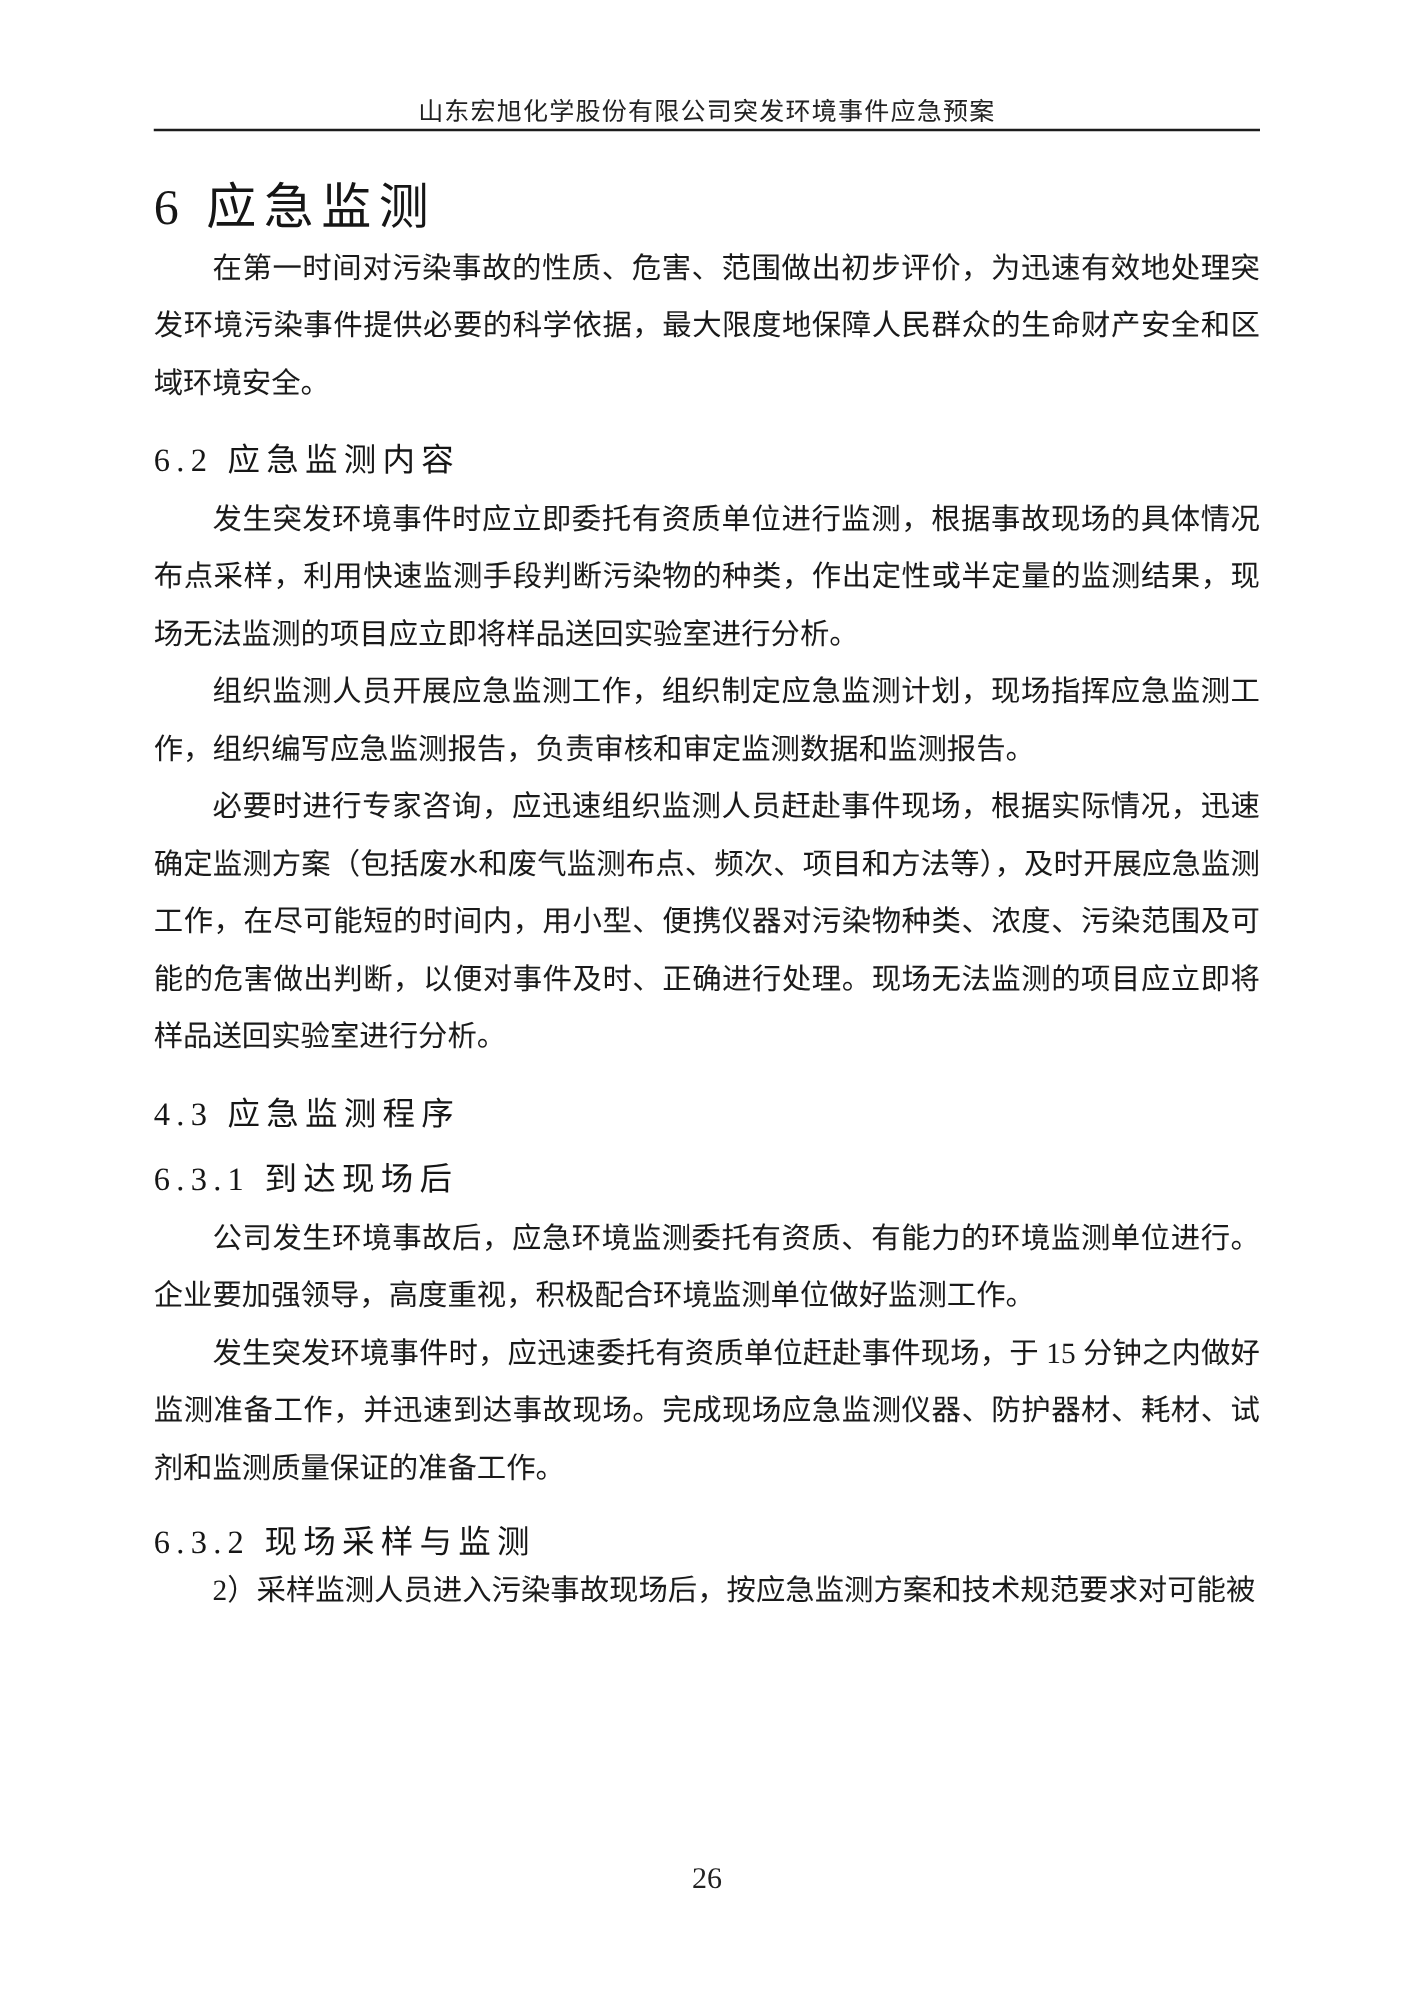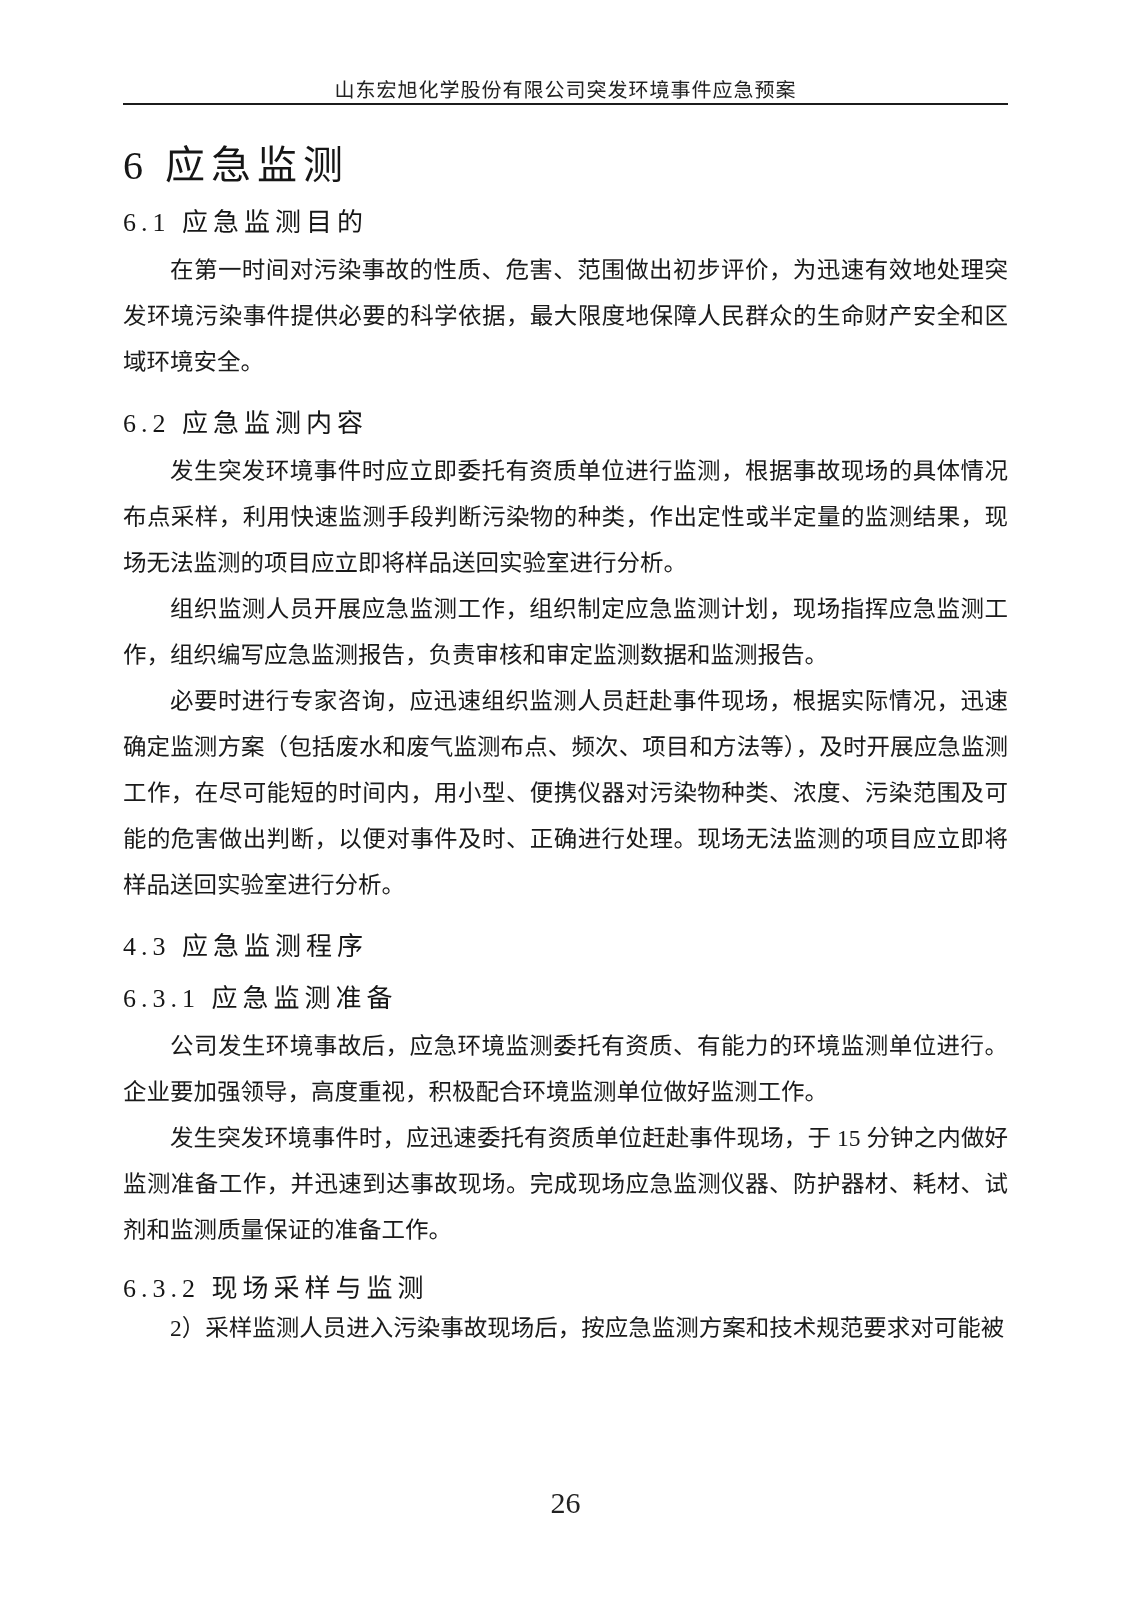--- a/index.html
+++ b/index.html
@@ -81,45 +81,44 @@
     margin-top: 0;
   }
   .doc-footer {
     position: absolute;
     top: 1490px;
     left: 0;
     width: 1131px;
     text-align: center;
   }
   .doc-footer .page-number {
-    font-size: 30px;
+    font-size: 24px;
     line-height: 26px;
     color: #222222;
   }
 </style>
 </head>
 <body>
 
 <div class="page">
 
   <header class="doc-header">
     <span class="header-title">山东宏旭化学股份有限公司突发环境事件应急预案</span>
     <div class="header-rule"></div>
   </header>
 
   <article class="content">
     <h1 class="h1-block">6 应急监测</h1>
-    <h2 class="h2-block">6.1 应急监测目的</h2>
     <p class="para">在第一时间对污染事故的性质、危害、范围做出初步评价，为迅速有效地处理突发环境污染事件提供必要的科学依据，最大限度地保障人民群众的生命财产安全和区域环境安全。</p>
     <h2 class="h2-block">6.2 应急监测内容</h2>
     <p class="para">发生突发环境事件时应立即委托有资质单位进行监测，根据事故现场的具体情况布点采样，利用快速监测手段判断污染物的种类，作出定性或半定量的监测结果，现场无法监测的项目应立即将样品送回实验室进行分析。</p>
     <p class="para tight">组织监测人员开展应急监测工作，组织制定应急监测计划，现场指挥应急监测工作，组织编写应急监测报告，负责审核和审定监测数据和监测报告。</p>
     <p class="para tight">必要时进行专家咨询，应迅速组织监测人员赶赴事件现场，根据实际情况，迅速确定监测方案（包括废水和废气监测布点、频次、项目和方法等），及时开展应急监测工作，在尽可能短的时间内，用小型、便携仪器对污染物种类、浓度、污染范围及可能的危害做出判断，以便对事件及时、正确进行处理。现场无法监测的项目应立即将样品送回实验室进行分析。</p>
     <h2 class="h2-block">4.3 应急监测程序</h2>
-    <h3 class="h3-block">6.3.1 应急监测准备</h3>
+    <h3 class="h3-block">6.3.1 到达现场后</h3>
     <p class="para">公司发生环境事故后，应急环境监测委托有资质、有能力的环境监测单位进行。企业要加强领导，高度重视，积极配合环境监测单位做好监测工作。</p>
     <p class="para tight">发生突发环境事件时，应迅速委托有资质单位赶赴事件现场，于 15 分钟之内做好监测准备工作，并迅速到达事故现场。完成现场应急监测仪器、防护器材、耗材、试剂和监测质量保证的准备工作。</p>
     <h3 class="h3-block">6.3.2 现场采样与监测</h3>
     <p class="para tight">2）采样监测人员进入污染事故现场后，按应急监测方案和技术规范要求对可能被</p>
   </article>
 
   <footer class="doc-footer">
     <span class="page-number">26</span>
   </footer>
 

